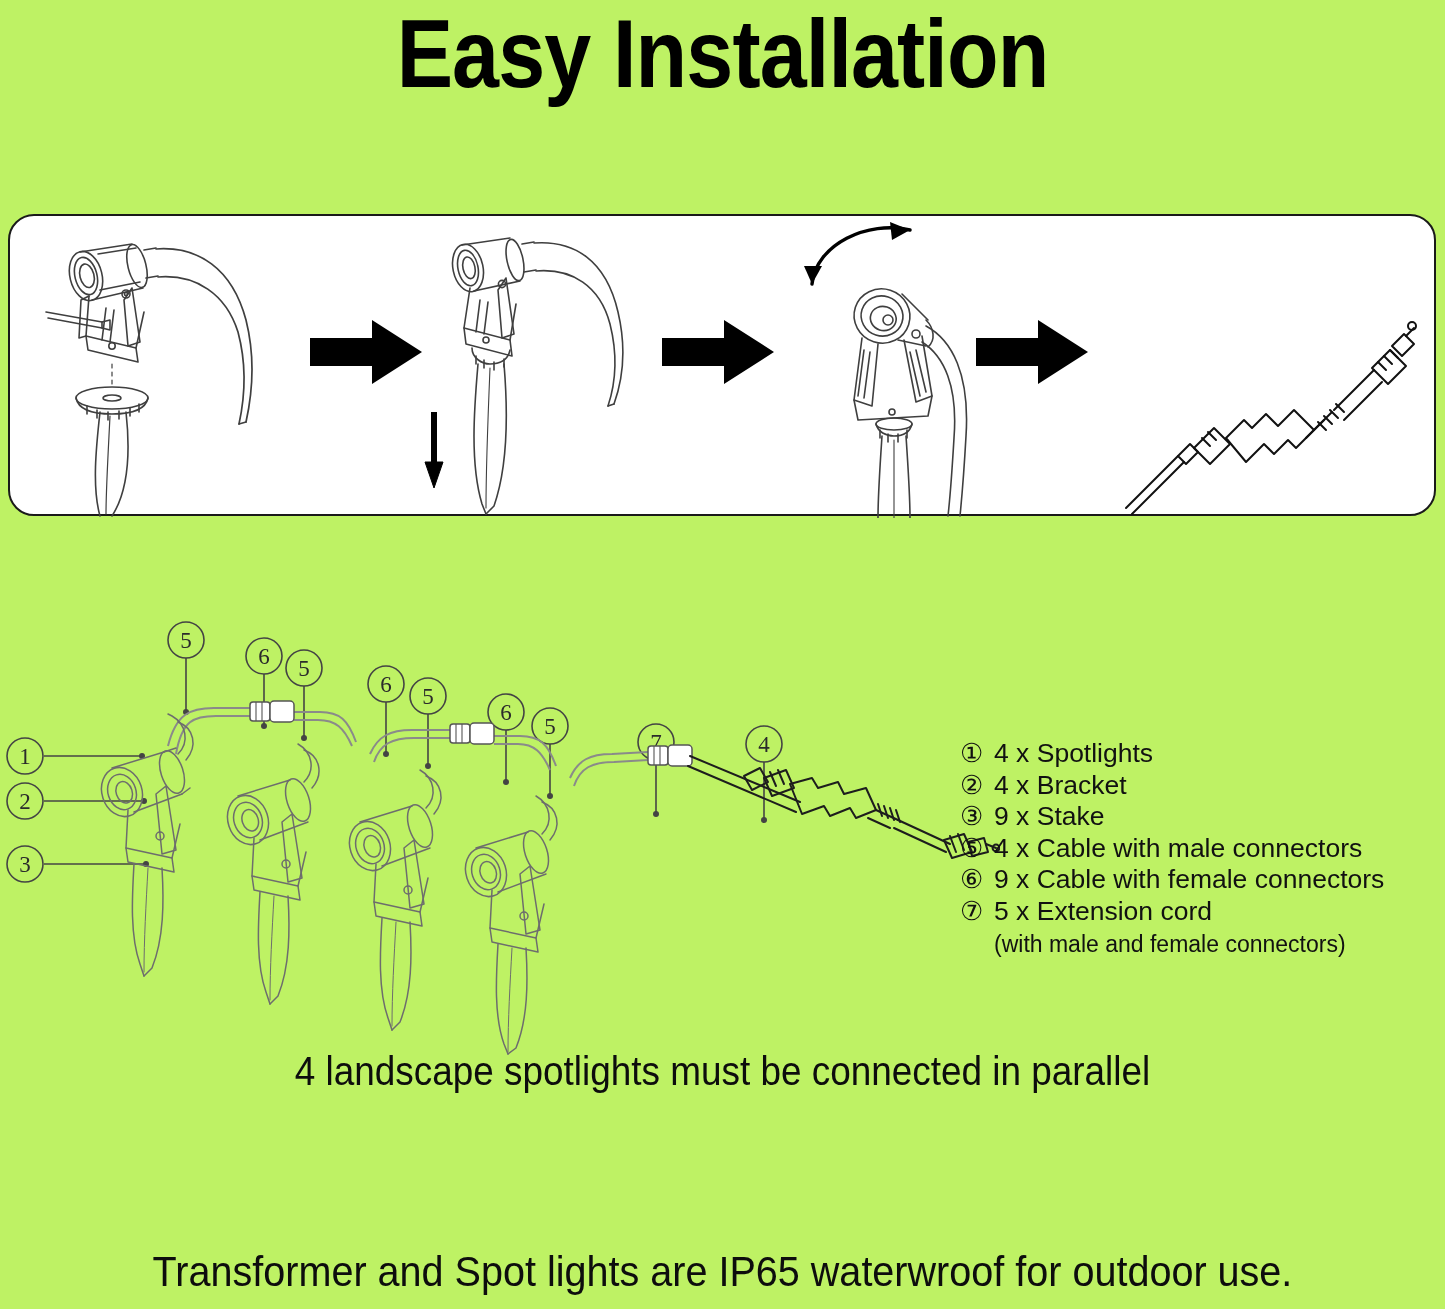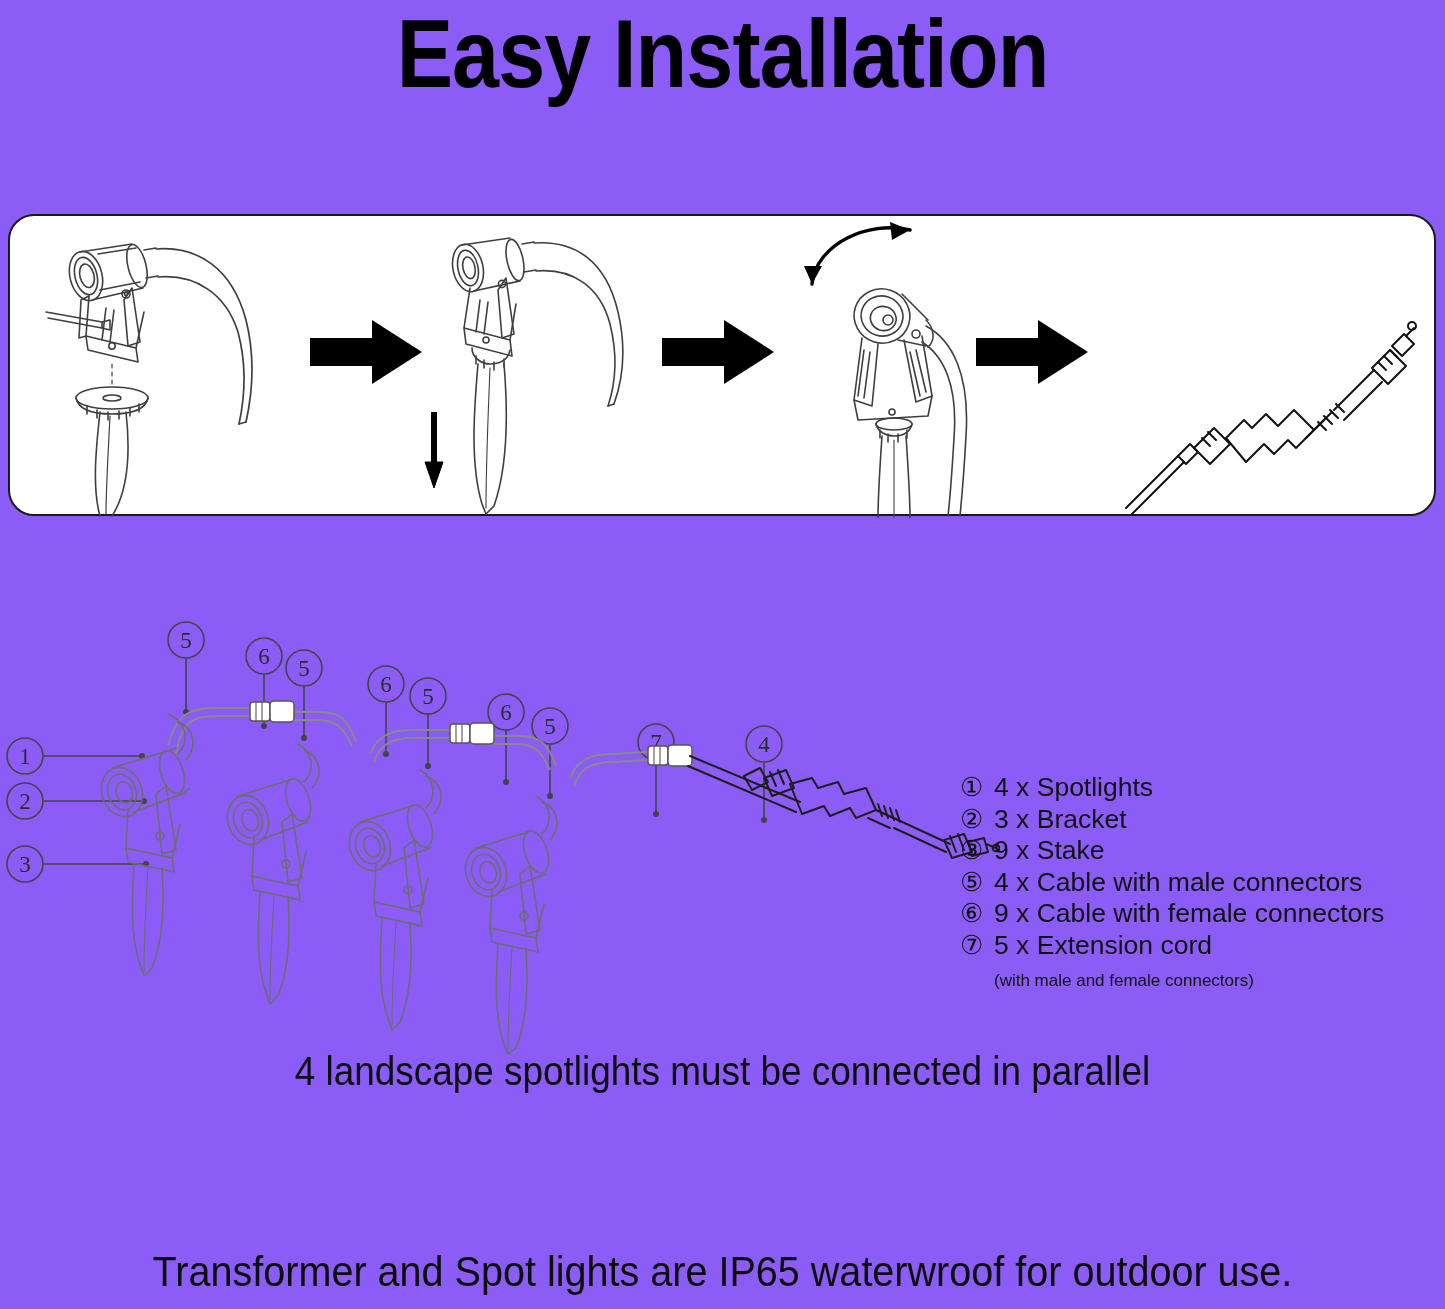--- a/index.html
+++ b/index.html
@@ -4,21 +4,21 @@
 <style>
   html, body {
     margin: 0;
     padding: 0;
     background: #ffffff;
   }
   #page {
     position: relative;
     width: 1445px;
     height: 1309px;
-    background: #8b5cf6;
+    background: #bef264;
     overflow: hidden;
     font-family: "Liberation Sans", sans-serif;
     text-decoration: underline;
   }
 
   
   #title {
     position: absolute;
     left: 0;
     top: 2px;
@@ -65,21 +65,21 @@
     left: 0;
     top: 596px;
     width: 1000px;
     height: 460px;
   }
 
   
   #legend {
     position: absolute;
     left: 960px;
-    top: 772px;
+    top: 738px;
     width: 480px;
     font-size: 26.5px;
     line-height: 31.6px;
     color: #111111;
     white-space: nowrap;
   }
   .legend-row {
     display: block;
     height: 31.6px;
   }
@@ -91,21 +91,21 @@
     vertical-align: baseline;
   }
   .legend-text {
     display: inline-block;
     font-size: 26.5px;
     color: #111111;
   }
   .legend-cont {
     display: inline-block;
     margin-left: 34px;
-    font-size: 17px;
+    font-size: 23px;
   }
 
   
   #parallel-caption {
     position: absolute;
     left: 0;
     top: 1046px;
     width: 1445px;
     text-align: center;
     font-family: "Liberation Sans Narrow", "Liberation Sans", sans-serif;
@@ -500,21 +500,21 @@
         <circle cx="996" cy="252" r="3.4"></circle>
       </g>
     </svg>
   </div>
 
   <div id="legend">
     <div class="legend-row">
       <span class="legend-num">①</span><span class="legend-text">4 x Spotlights</span>
     </div>
     <div class="legend-row">
-      <span class="legend-num">②</span><span class="legend-text">3 x Bracket</span>
+      <span class="legend-num">②</span><span class="legend-text">4 x Bracket</span>
     </div>
     <div class="legend-row">
       <span class="legend-num">③</span><span class="legend-text">9 x Stake</span>
     </div>
     <div class="legend-row">
       <span class="legend-num">⑤</span><span class="legend-text">4 x Cable with male connectors</span>
     </div>
     <div class="legend-row">
       <span class="legend-num">⑥</span><span class="legend-text">9 x Cable with female connectors</span>
     </div>

